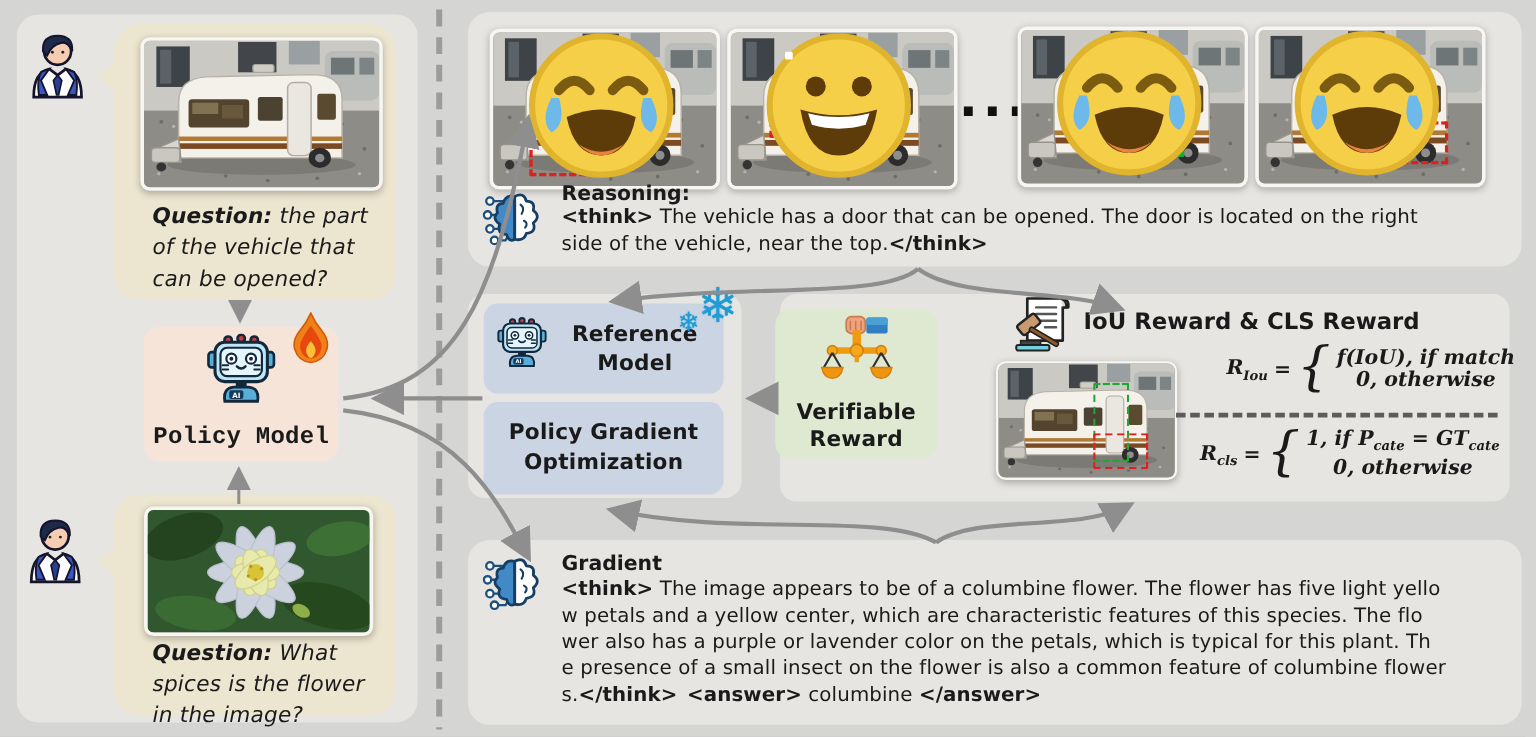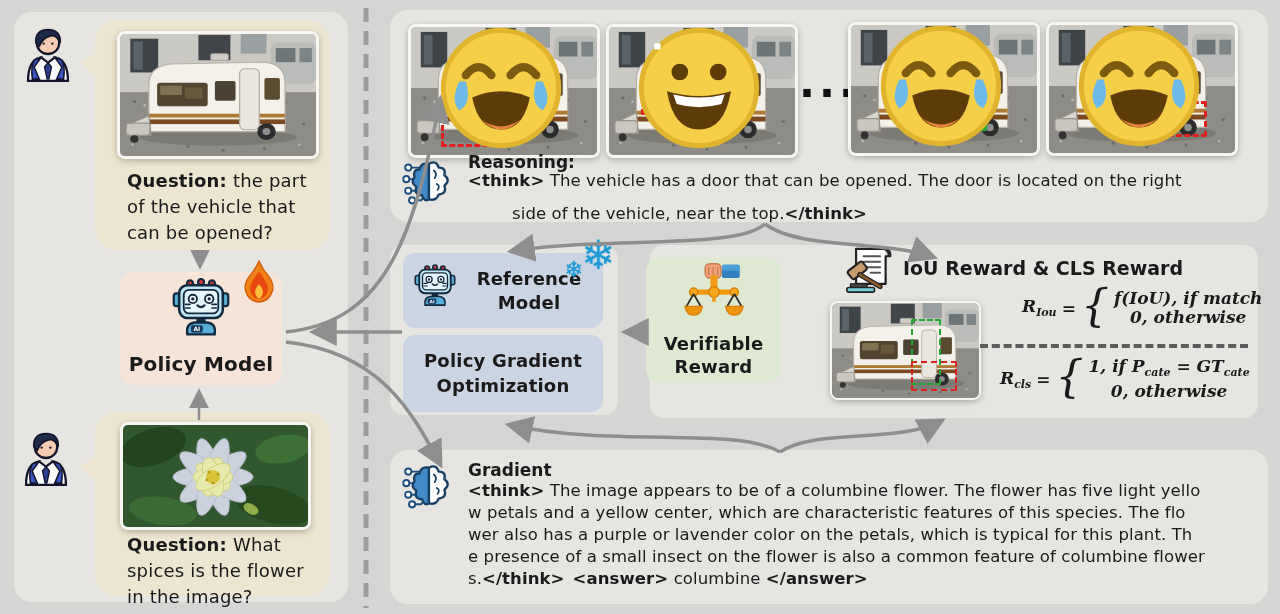--- a/index.html
+++ b/index.html
@@ -1,21 +1,21 @@
 <!DOCTYPE html>
 <html><head>
 <meta charset="utf-8">
 <style>
   html,body{margin:0;padding:0;background:#c9c9c7;}
   .stage{position:relative;width:1280px;height:614px;background:#d5d5d3;
          font-family:"DejaVu Sans",sans-serif;overflow:hidden;color:#1a1a1a;}
   .panel{position:absolute;background:#e6e5e2;border-radius:18px;}
   .bubble{position:absolute;background:#ece5cf;border-radius:22px;}
   .tail{position:absolute;width:0;height:0;border-style:solid;}
-  .qtext{position:absolute;font-size:18px;line-height:1.45;letter-spacing:.2px;}
+  .qtext{position:absolute;font-size:18px;line-height:1.45;letter-spacing:.2px;font-style:italic;}
   .qtext b{font-weight:700;}
   .thumb{position:absolute;border-radius:8px;overflow:hidden;
          border:3px solid #f7f6f3;box-shadow:0 2px 6px rgba(0,0,0,.25);background:#9a9a96;}
   .thumb svg{display:block;width:100%;height:100%;}
   .dbox{position:absolute;border:3px dashed #e01f1f;border-radius:2px;}
   .dbox.green{border-color:#1fa832;}
   .emoji{position:absolute;width:32px;height:32px;}
   .boxlbl{font-weight:700;text-align:center;letter-spacing:.2px;}
   .modelbox{position:absolute;background:#cbd4e3;border-radius:12px;display:flex;
             align-items:center;justify-content:center;}
@@ -248,21 +248,21 @@
     </div>
   </div>
 
   <div style="position:absolute;left:120px;top:272px;width:162px;height:113px;background:#f7e4d9;border-radius:14px;">
     <svg class="icon" style="left:49px;top:6px;width:64px;height:60px;">
         <use href="#sym-robot"></use>
       </svg>
     <svg class="icon" style="right:6px;top:-12px;width:34px;height:43px;">
         <use href="#sym-fire"></use>
       </svg>
-    <div class="boxlbl" style="position:absolute;left:0;right:0;bottom:9px;font-size:20px;">Policy Model</div>
+    <div class="boxlbl" style="position:absolute;left:0;right:0;bottom:9px;font-size:20px;font-family:Liberation Mono, monospace;">Policy Model</div>
   </div>
 
   <svg class="icon" style="left:20px;top:428px;width:52px;height:60px;">
       <use href="#sym-person"></use>
     </svg>
 
   <div class="bubble" style="left:95px;top:412px;width:235px;height:184px;">
     <div class="tail" style="left:-15px;top:44px;border-width:10px 18px 16px 0;border-color:transparent #ece5cf transparent transparent;"></div>
     <div class="thumb" style="left:25px;top:10px;width:185px;height:102px;">
       <svg viewBox="0 0 185 102" preserveAspectRatio="none">
@@ -318,21 +318,21 @@
       </svg>
   </div>
 
   <svg class="icon" style="left:402px;top:158px;width:52px;height:50px;">
       <use href="#sym-brain"></use>
     </svg>
   <div class="rtitle" style="left:468px;top:152px;">Reasoning:</div>
   <div class="rline" style="left:468px;top:171px;">
     <b>&lt;think&gt;</b><span> The vehicle has a door that can be opened. The door is located on the right</span>
   </div>
-  <div class="rline" style="left:468px;top:204px;margin-left:44px;">
+  <div class="rline" style="left:468px;top:193px;">
     <span>side of the vehicle, near the top.</span><b>&lt;/think&gt;</b>
   </div>
 
   <div class="panel" style="left:390px;top:245px;width:228px;height:170px;border-radius:14px;"></div>
 
   <div class="modelbox" style="left:403px;top:253px;width:200px;height:75px;">
     <svg class="icon" style="left:9px;top:11px;width:46px;height:44px;">
         <use href="#sym-robot"></use>
       </svg>
     <div class="boxlbl" style="margin-left:52px;width:130px;font-size:18px;line-height:1.3;">Reference Model</div>

